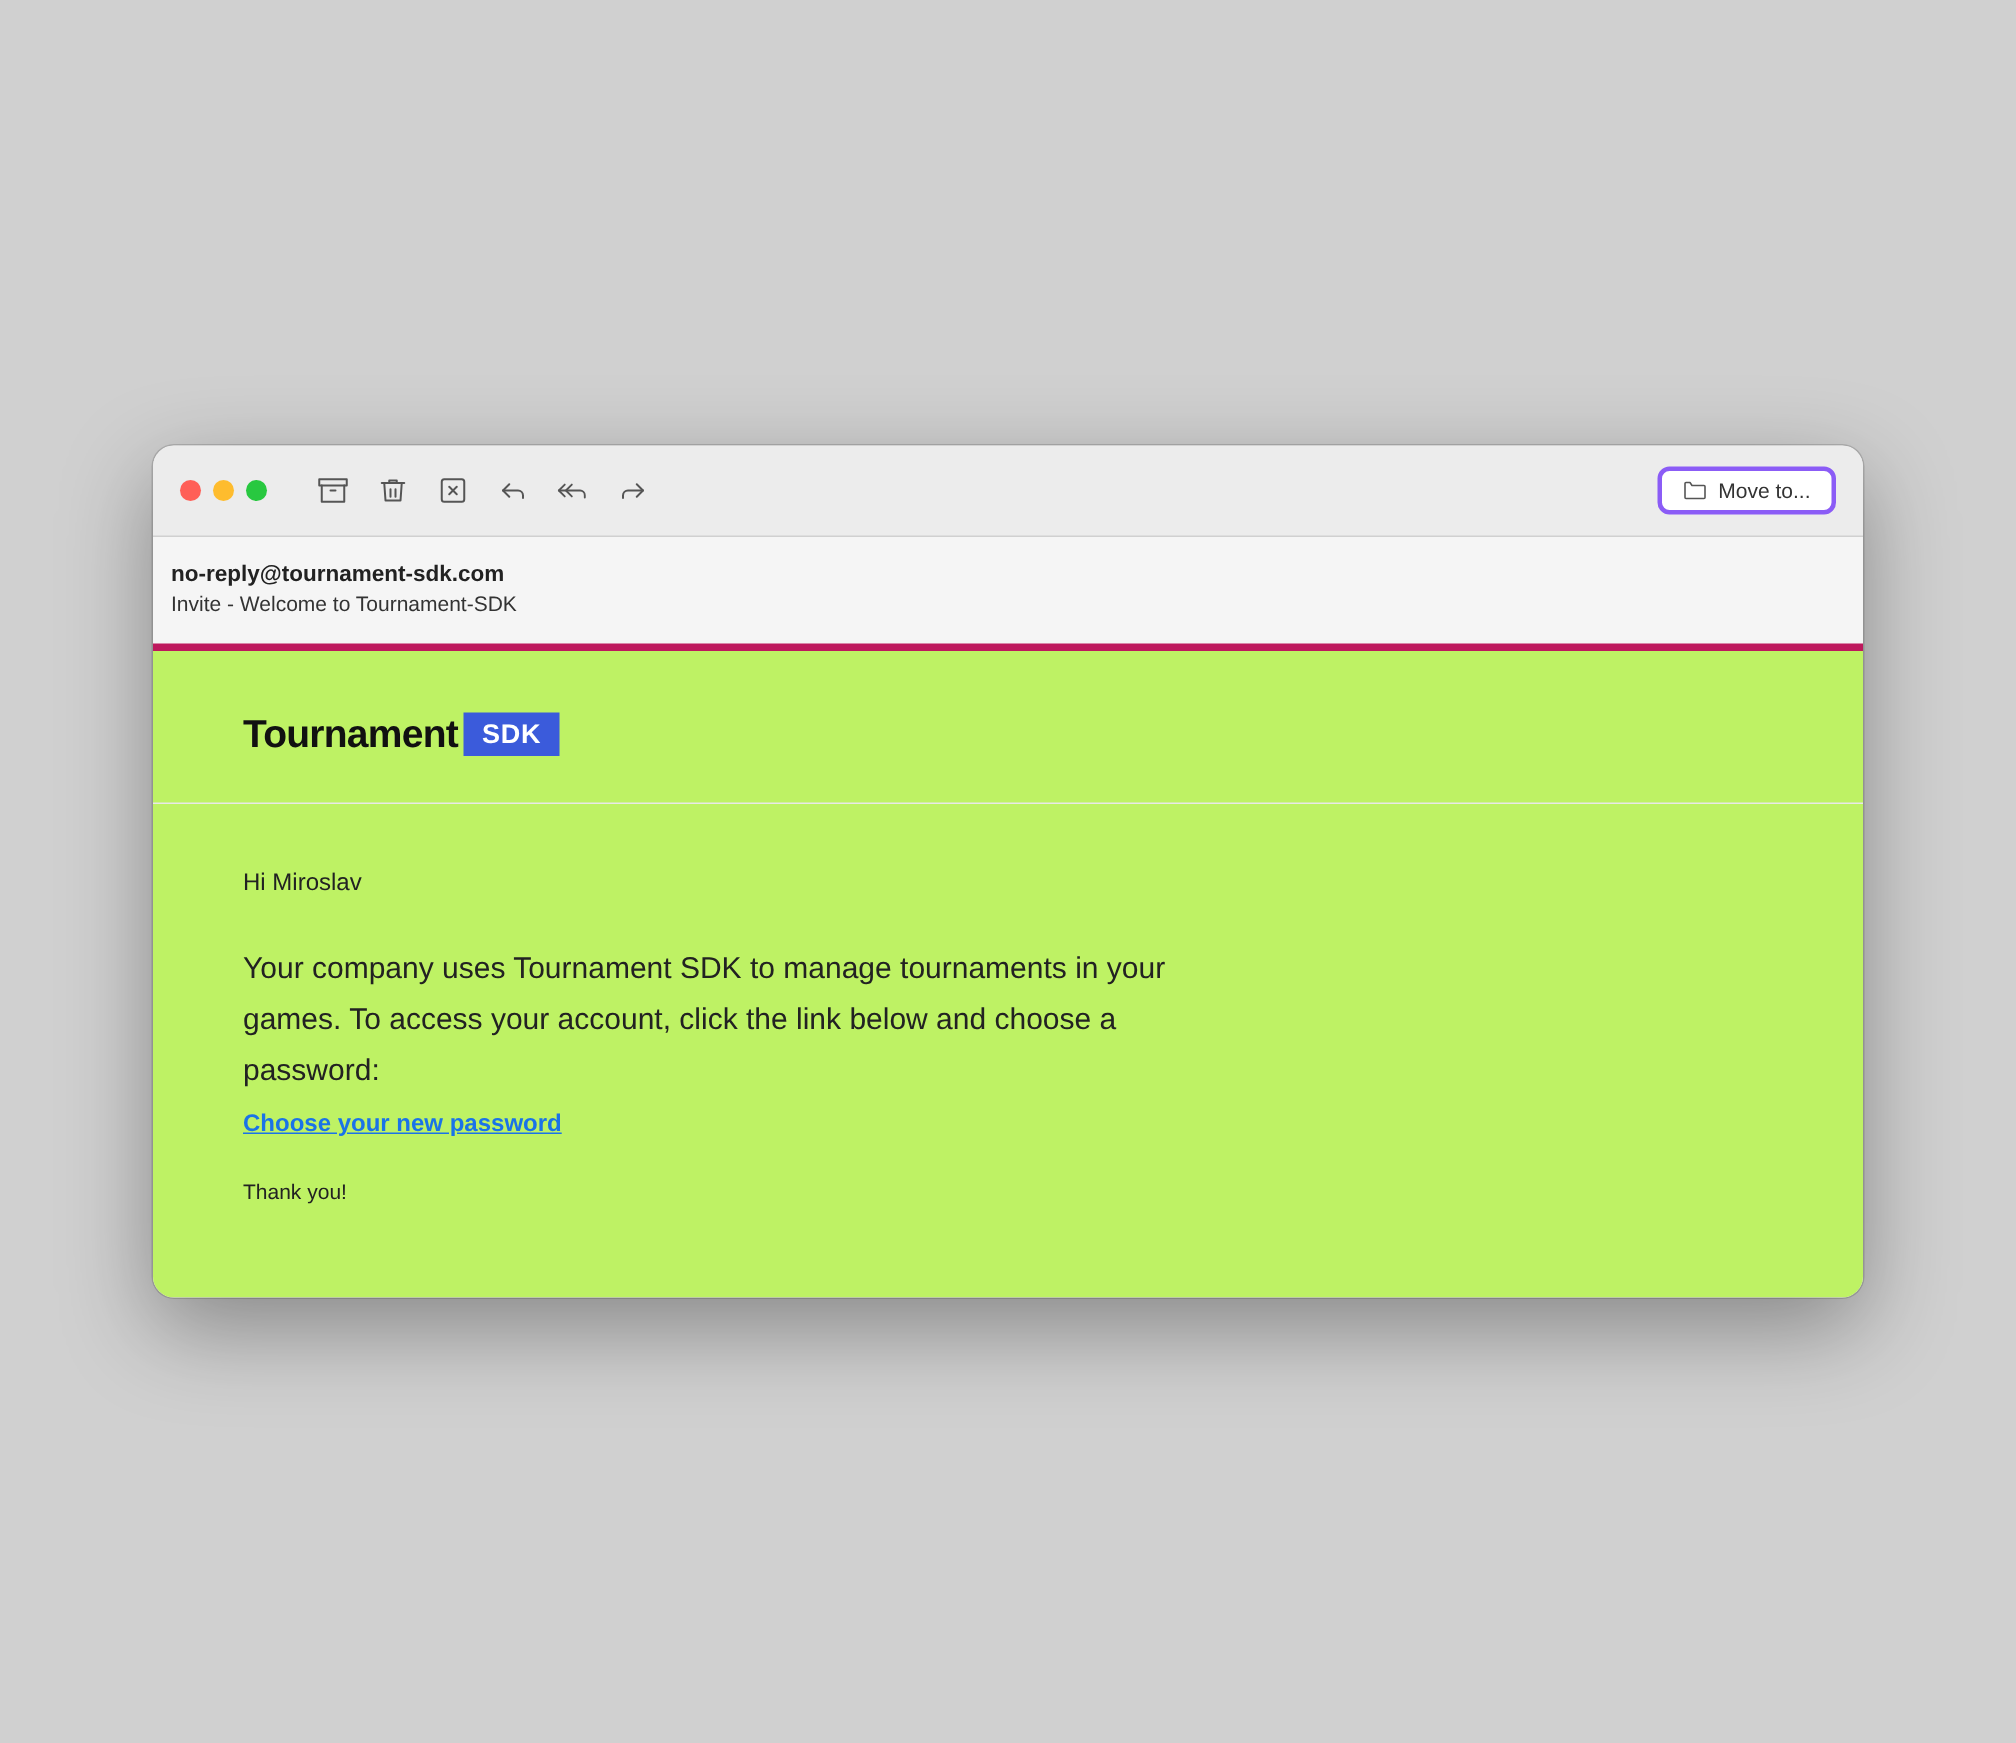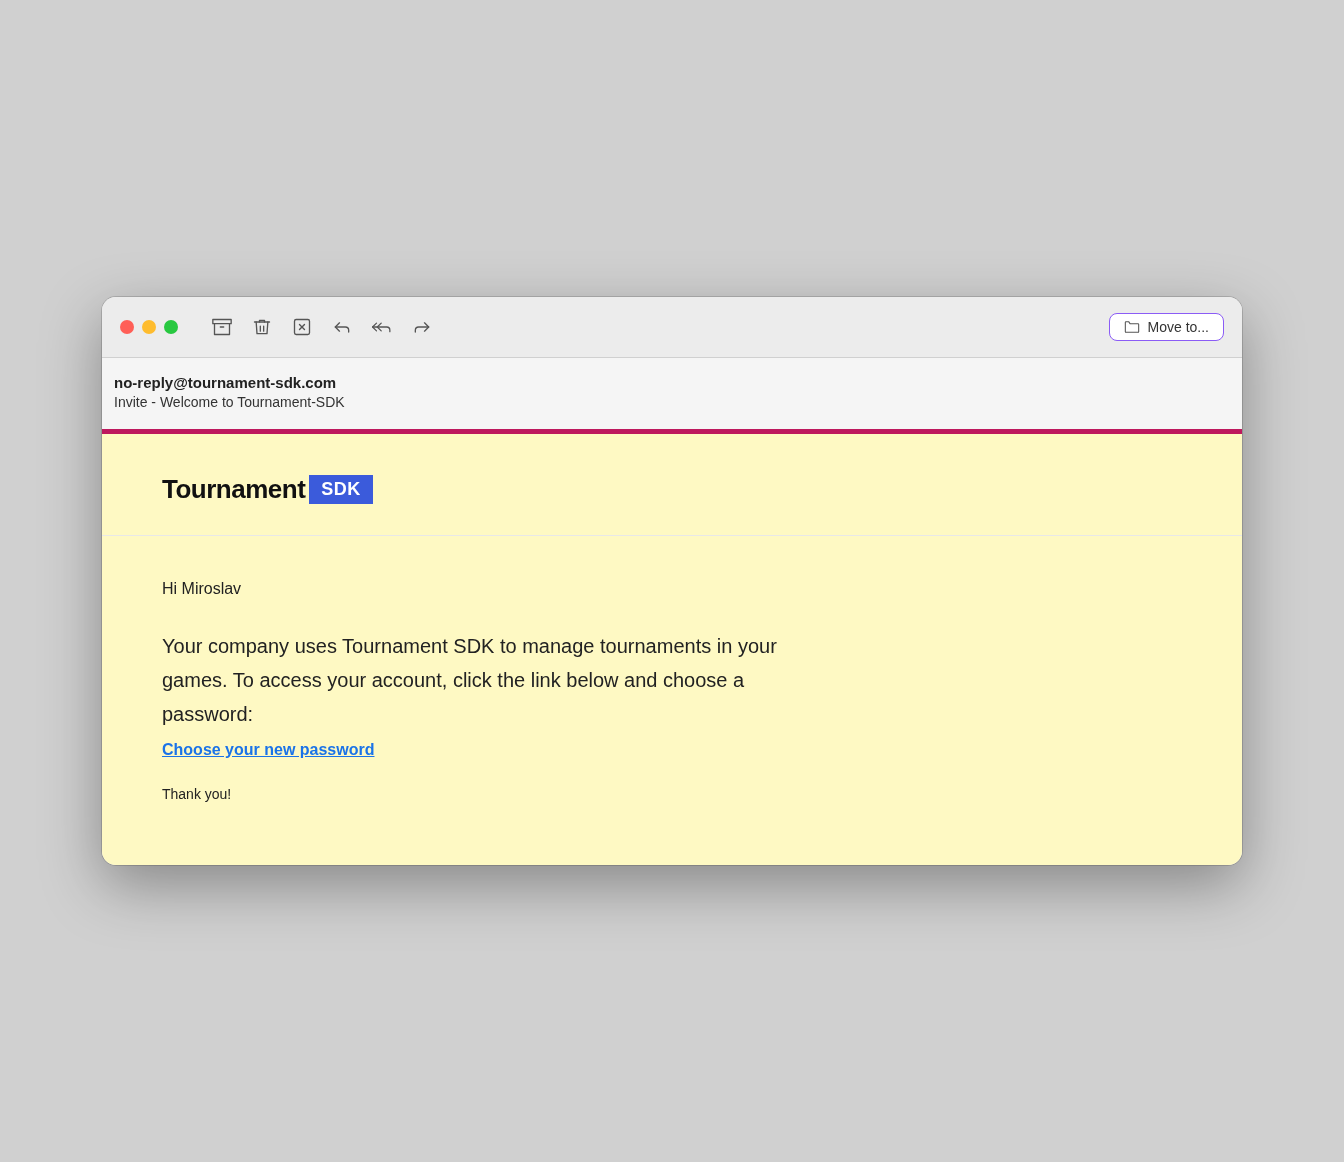--- a/index.html
+++ b/index.html
@@ -70,21 +70,21 @@
     }
 
     .toolbar-spacer {
       flex: 1;
     }
 
     .move-to-btn {
       display: flex;
       align-items: center;
       gap: 8px;
-      border: 1px solid #8b5cf6;
+      border: 3px solid #8b5cf6;
       border-radius: 8px;
       padding: 5px 14px;
       background: white;
       cursor: pointer;
       font-size: 14px;
       color: #333;
     }
 
     
     .email-meta {
@@ -111,21 +111,21 @@
       color: #888;
     }
 
     .email-to span.label {
       font-weight: 600;
       color: #888;
     }
 
     
     .email-body-wrapper {
-      background: #fef9c3;
+      background: #bef264;
       margin: 0;
       padding: 0;
     }
 
     
     .email-header {
       padding: 40px 60px 30px 60px;
       border-bottom: 1px solid #e8e8e8;
     }
 

